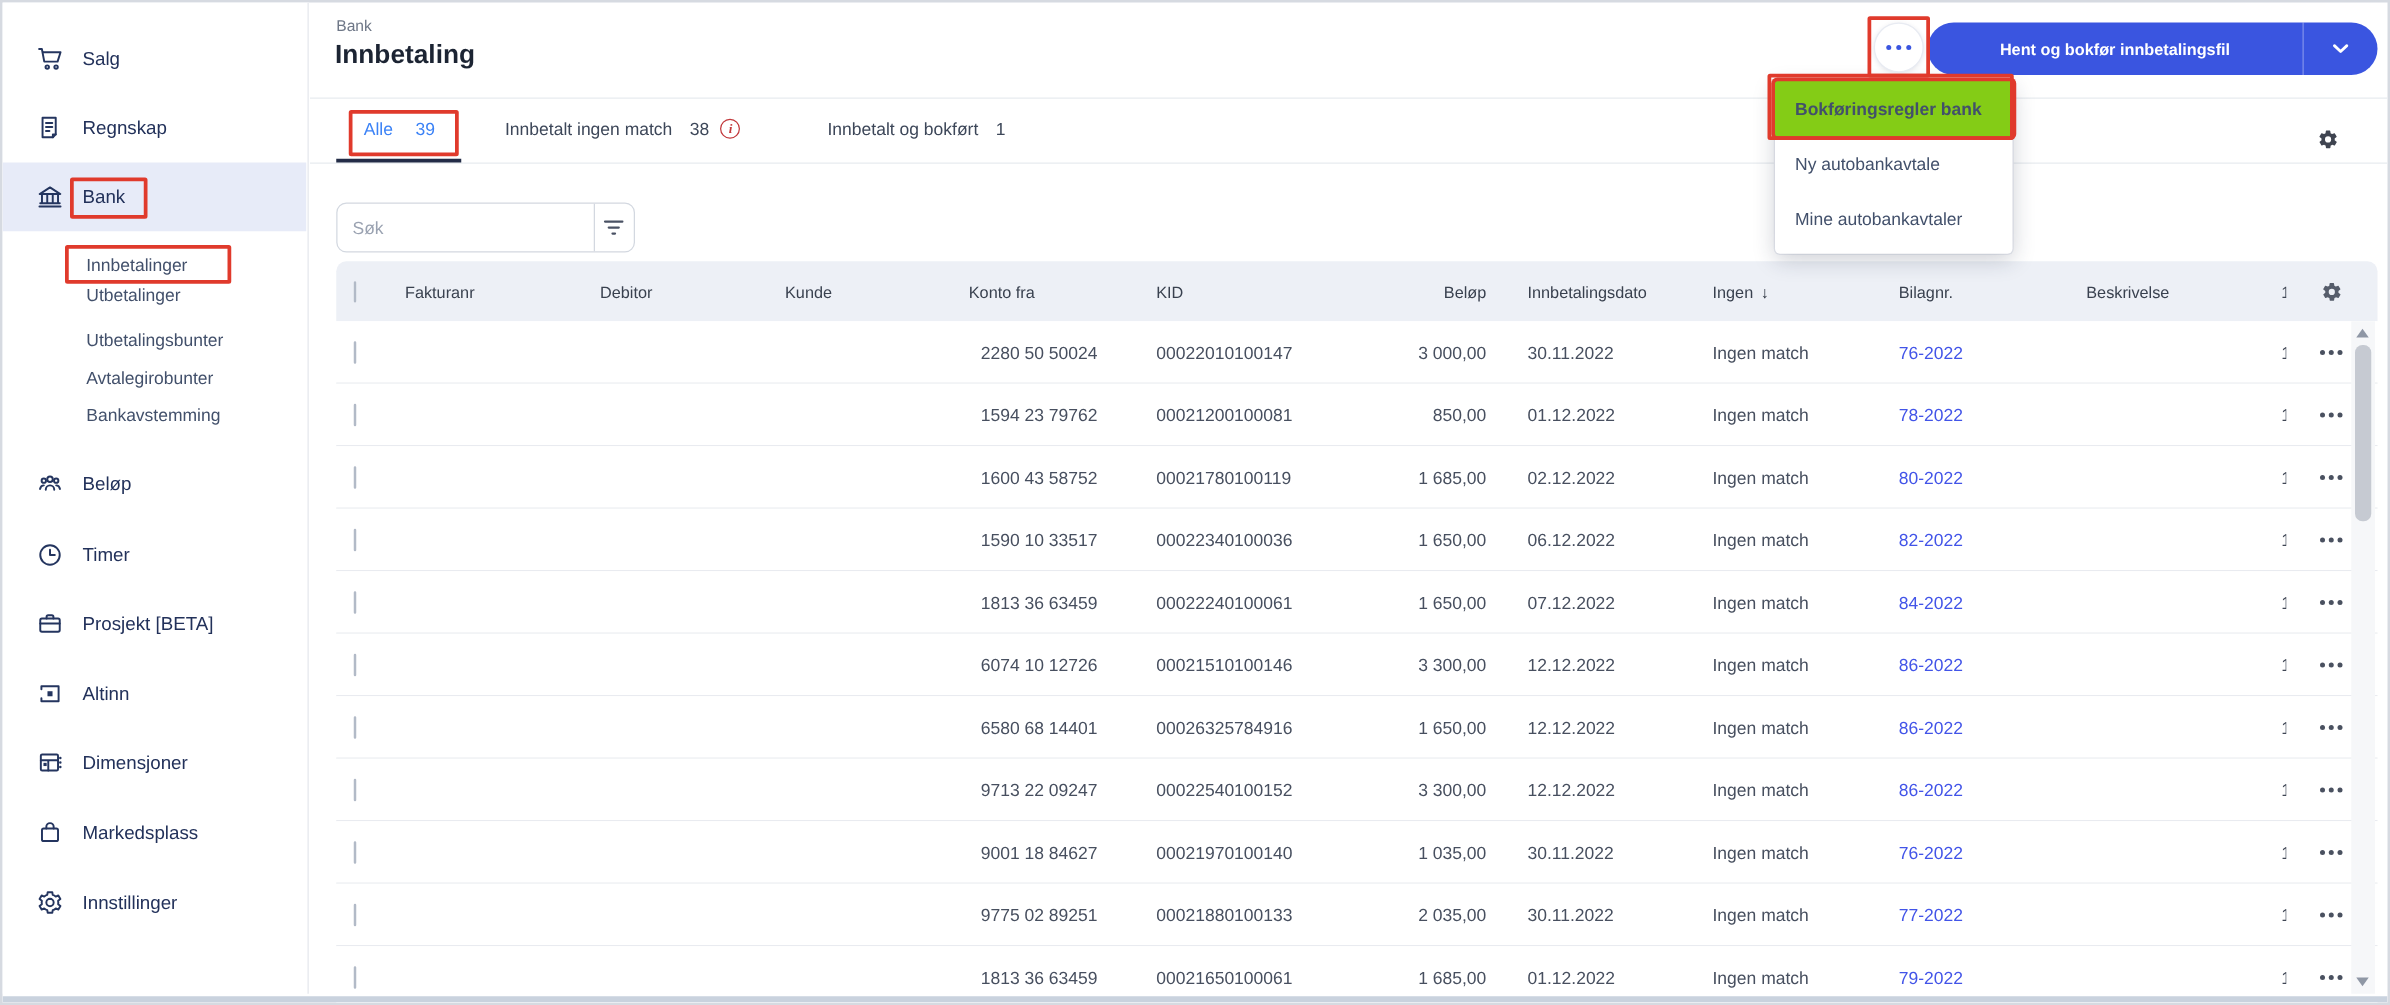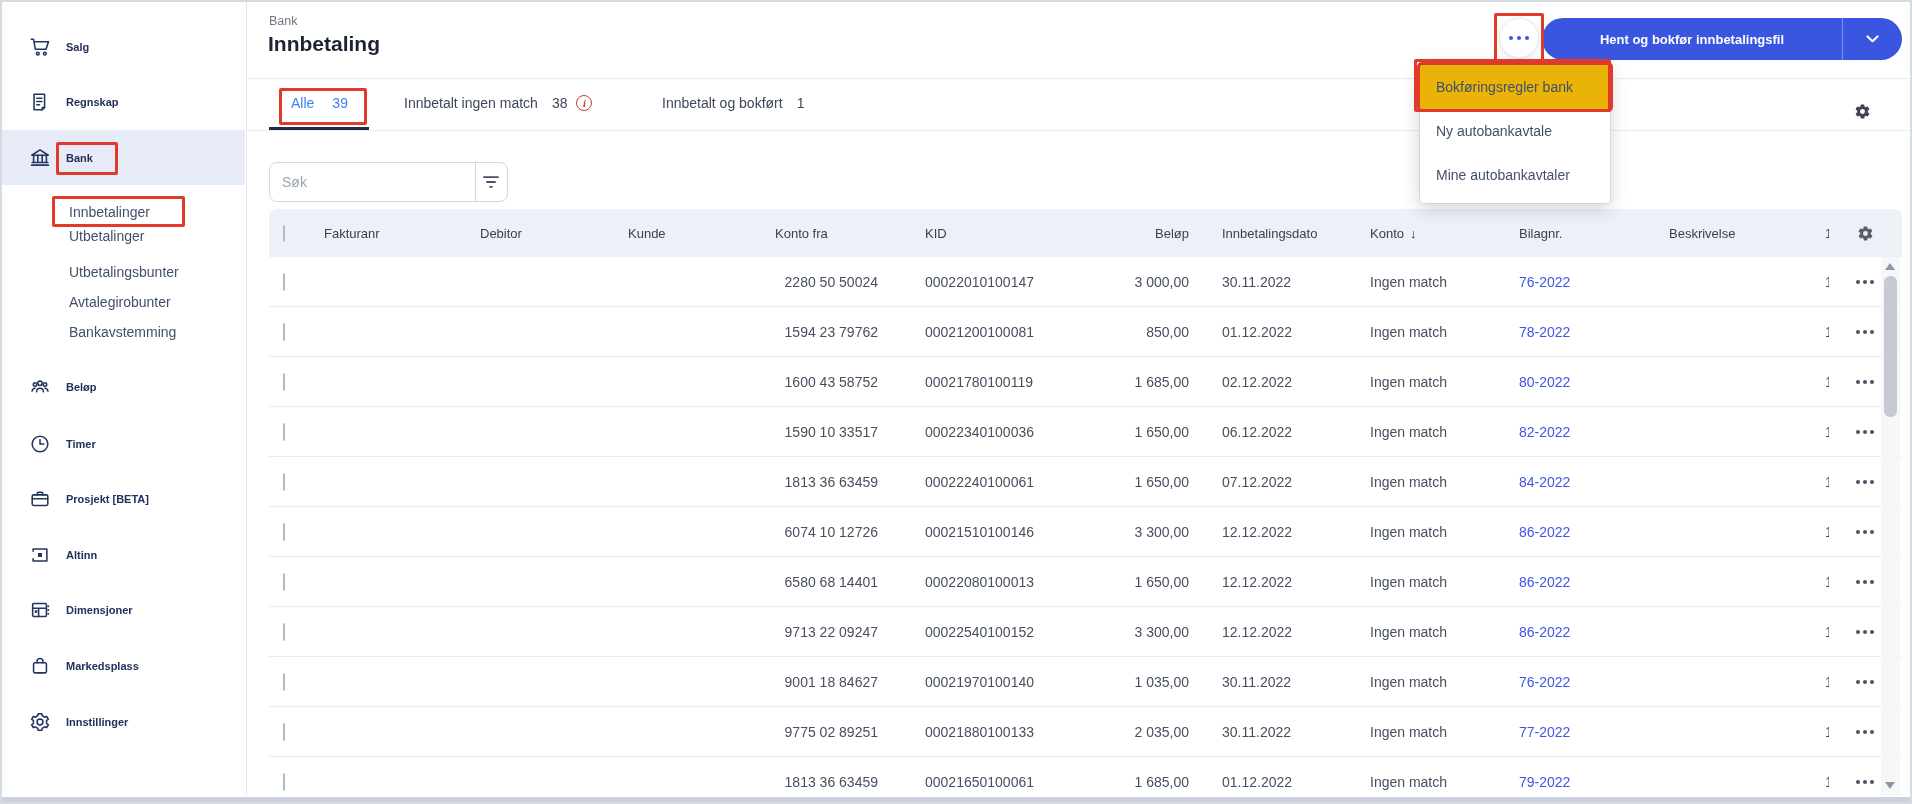--- a/index.html
+++ b/index.html
@@ -7,21 +7,21 @@
   body { font-family: "Liberation Sans", "DejaVu Sans", sans-serif; }
   .page { position:relative; width:1912px; height:804px; background:#fff;
           border:2px solid #d6dae1; overflow:hidden; }
 
   
   .sidebar { position:absolute; left:0; top:0; bottom:7px; width:245px; background:#fff;
              border-right:1px solid #e5e8ed; }
   .nav-item { position:absolute; left:0; right:1px; height:36px; display:flex; align-items:center;
               padding-left:26px; cursor:pointer; }
   .nav-item .nicon { width:24px; height:24px; display:flex; align-items:center; justify-content:center; }
-  .nav-item .nlabel { margin-left:14px; font-size:11px; font-weight:700; color:#22315a; }
+  .nav-item .nlabel { margin-left:14px; font-size:15px; font-weight:400; color:#22315a; }
   .nav-item.active { background:#e7ebf8; }
   .sub-item { position:absolute; left:67px; height:24px; display:flex; align-items:center;
               font-size:14px; color:#42506b; cursor:pointer; }
   .nicon svg { stroke:#24355f; fill:none; stroke-width:1.7; stroke-linecap:round; stroke-linejoin:round; }
   .nicon svg .fillpart { fill:#24355f; stroke:none; }
 
   
   .annotation { position:absolute; border:3px solid #e03a2c; border-radius:2px; pointer-events:none; z-index:60; }
 
   
@@ -39,21 +39,21 @@
                  background:#3a55e0; color:#fff; display:flex; align-items:center; cursor:pointer; z-index:55; }
   .primary-btn .lbl { width:300px; text-align:center; font-size:13px; font-weight:700; }
   .primary-btn .split { width:1px; align-self:stretch; background:rgba(255,255,255,.35); }
   .primary-btn .chev { flex:1; display:flex; align-items:center; justify-content:center; }
 
   
   .menu { position:absolute; left:1418px; top:63px; width:190px; background:#fff; border-radius:4px;
           box-shadow:0 5px 18px rgba(30,40,70,.22), 0 0 0 1px #eceef3; z-index:50; padding-bottom:6px;}
   .menu-item { height:44px; display:flex; align-items:center; padding-left:16px; font-size:14px;
                color:#42506b; cursor:pointer; white-space:nowrap; }
-  .menu-item.highlight { background:#eab308; box-shadow:0 0 0 3px #e03a2c; border-radius:2px; }
+  .menu-item.highlight { background:#84cc16; box-shadow:0 0 0 3px #e03a2c; border-radius:2px;font-weight:bold; }
 
   
   .tab { position:absolute; top:93px; display:flex; align-items:center; font-size:14px; color:#3d4759; cursor:pointer; }
   .tab .cnt { margin-left:18px; }
   .tab.active { color:#3b82f6; font-weight:500; }
   .tab-underline { position:absolute; left:267px; top:125px; width:100px; height:3px; background:#232c47; }
   .info-icon { margin-left:9px; width:16px; height:16px; border:1.5px solid #c23a3d; border-radius:50%;
                color:#c23a3d; font-size:10.5px; font-weight:700; display:inline-flex; align-items:center;
                justify-content:center; font-family:"Liberation Serif", serif; font-style:italic; }
   .gear-page { position:absolute; left:1852px; top:101px; width:17px; height:17px; cursor:pointer; }
@@ -301,21 +301,21 @@
       <span></span>
       <span><span class="cb"></span></span>
       <span>Fakturanr</span>
       <span>Debitor</span>
       <span>Kunde</span>
       <span style="padding-left:0">Konto fra</span>
       <span class="c-kid">KID</span>
       <span class="c-belop">Beløp</span>
       <span class="c-dato">Innbetalingsdato</span>
       <span class="c-status">
-        <span>Konto</span><span class="sort-arrow">↓</span>
+        <span>Ingen</span><span class="sort-arrow">↓</span>
       </span>
       <span class="c-bilag">Bilagnr.</span>
       <span class="c-beskr">Beskrivelse</span>
       <span class="c-sliver">
           <span class="sl">1</span>
         </span>
       <span class="c-act">
         <span class="gear-head">
           <svg width="17" height="17" viewBox="0 0 24 24" fill="#565d6b">
               <path fill-rule="evenodd" d="M19.4 13c.05-.33.08-.66.08-1s-.03-.67-.08-1l2.1-1.65a.5.5 0 00.12-.64l-2-3.46a.5.5 0 00-.6-.22l-2.5 1a7.3 7.3 0 00-1.72-1l-.37-2.61A.5.5 0 0013.93 2h-4a.5.5 0 00-.5.42l-.37 2.61c-.62.26-1.2.6-1.73 1l-2.48-1a.5.5 0 00-.61.22l-2 3.46a.5.5 0 00.12.64L4.56 11a7.9 7.9 0 000 2l-2.1 1.65a.5.5 0 00-.12.64l2 3.46c.12.23.38.32.6.22l2.49-1c.53.4 1.1.74 1.73 1l.37 2.61c.04.24.25.42.5.42h4c.25 0 .46-.18.5-.42l.37-2.61a7.3 7.3 0 001.72-1l2.49 1c.23.1.48 0 .6-.22l2-3.46a.5.5 0 00-.12-.64L19.4 13zm-7.47 2.5a3.5 3.5 0 110-7 3.5 3.5 0 010 7z"></path>
@@ -487,21 +487,21 @@
     </div>
 
     <div class="trow grid">
       <span></span>
       <span><span class="cb"></span></span>
       <span></span>
       <span></span>
       <span></span>
       <span class="c-konto">6580 68 14401</span>
       <span class="c-kid">
-            <span class="clip">00022080100013</span>
+            <span class="clip">00026325784916</span>
           </span>
       <span class="c-belop">1 650,00</span>
       <span class="c-dato">12.12.2022</span>
       <span class="c-status">Ingen match</span>
       <span class="c-bilag"><a class="link">86-2022</a></span>
       <span class="c-beskr"></span>
       <span class="c-sliver">
             <span class="sl">1</span>
           </span>
       <span class="c-act">

